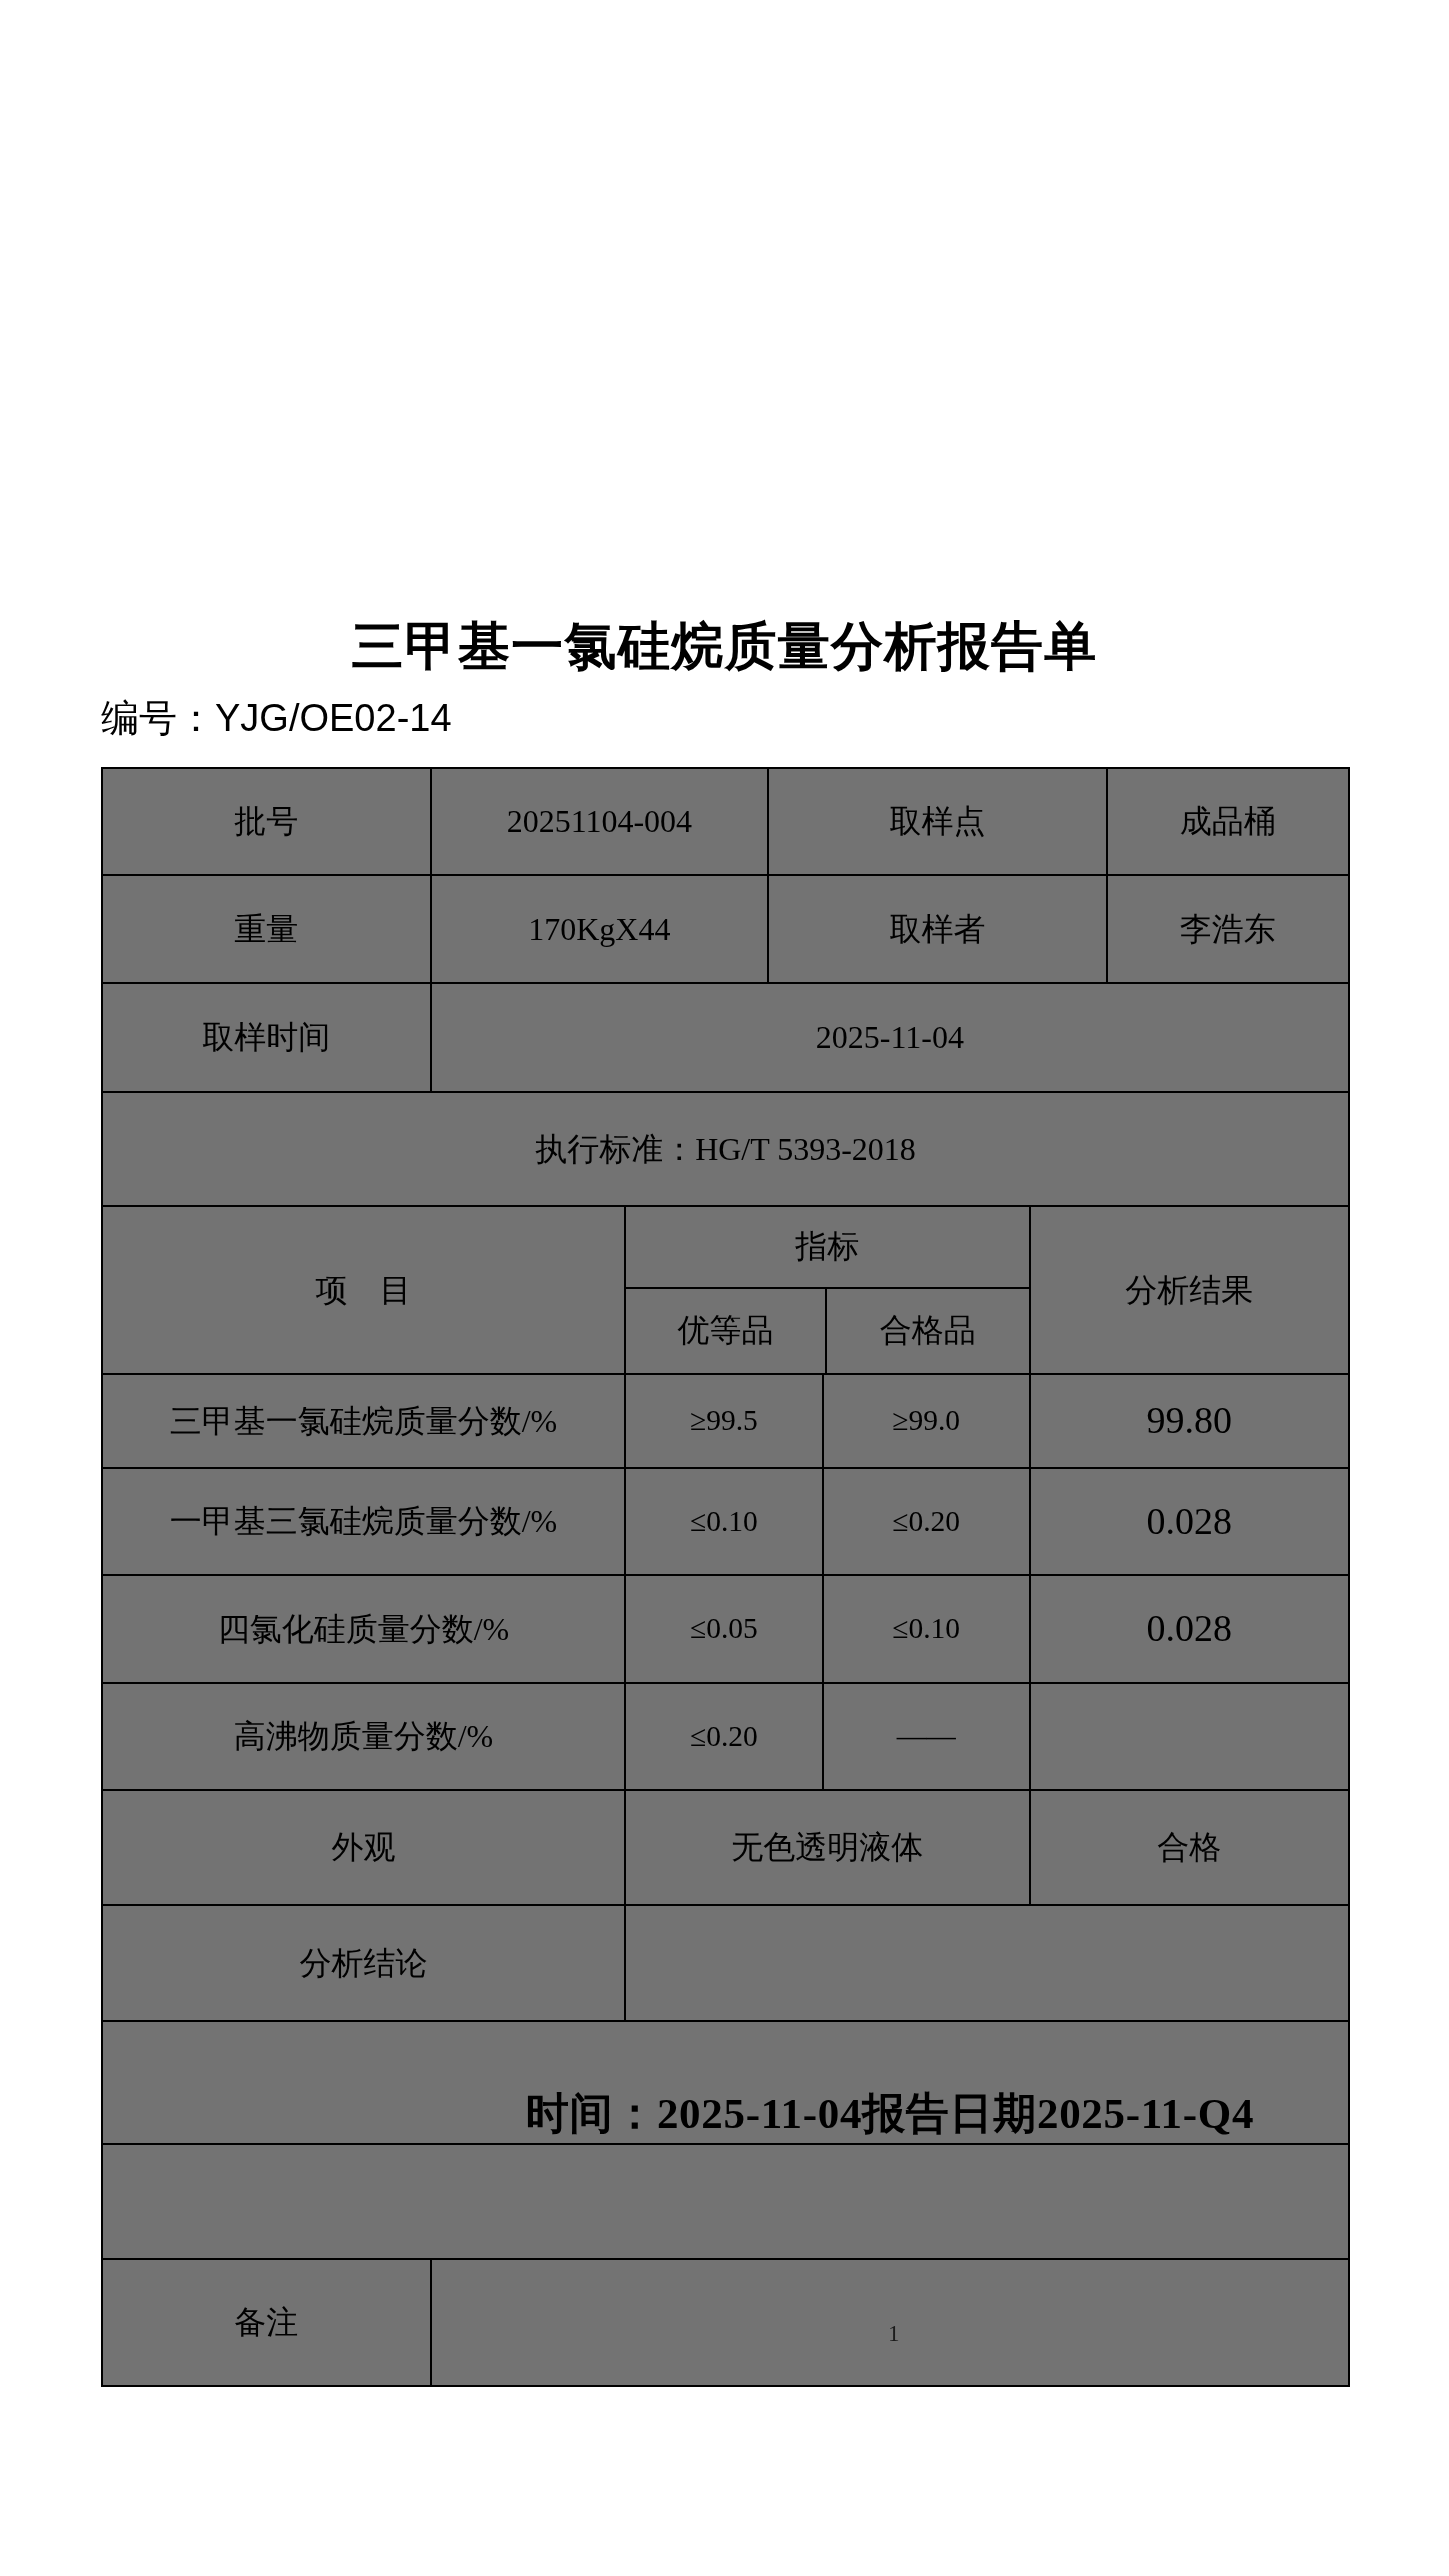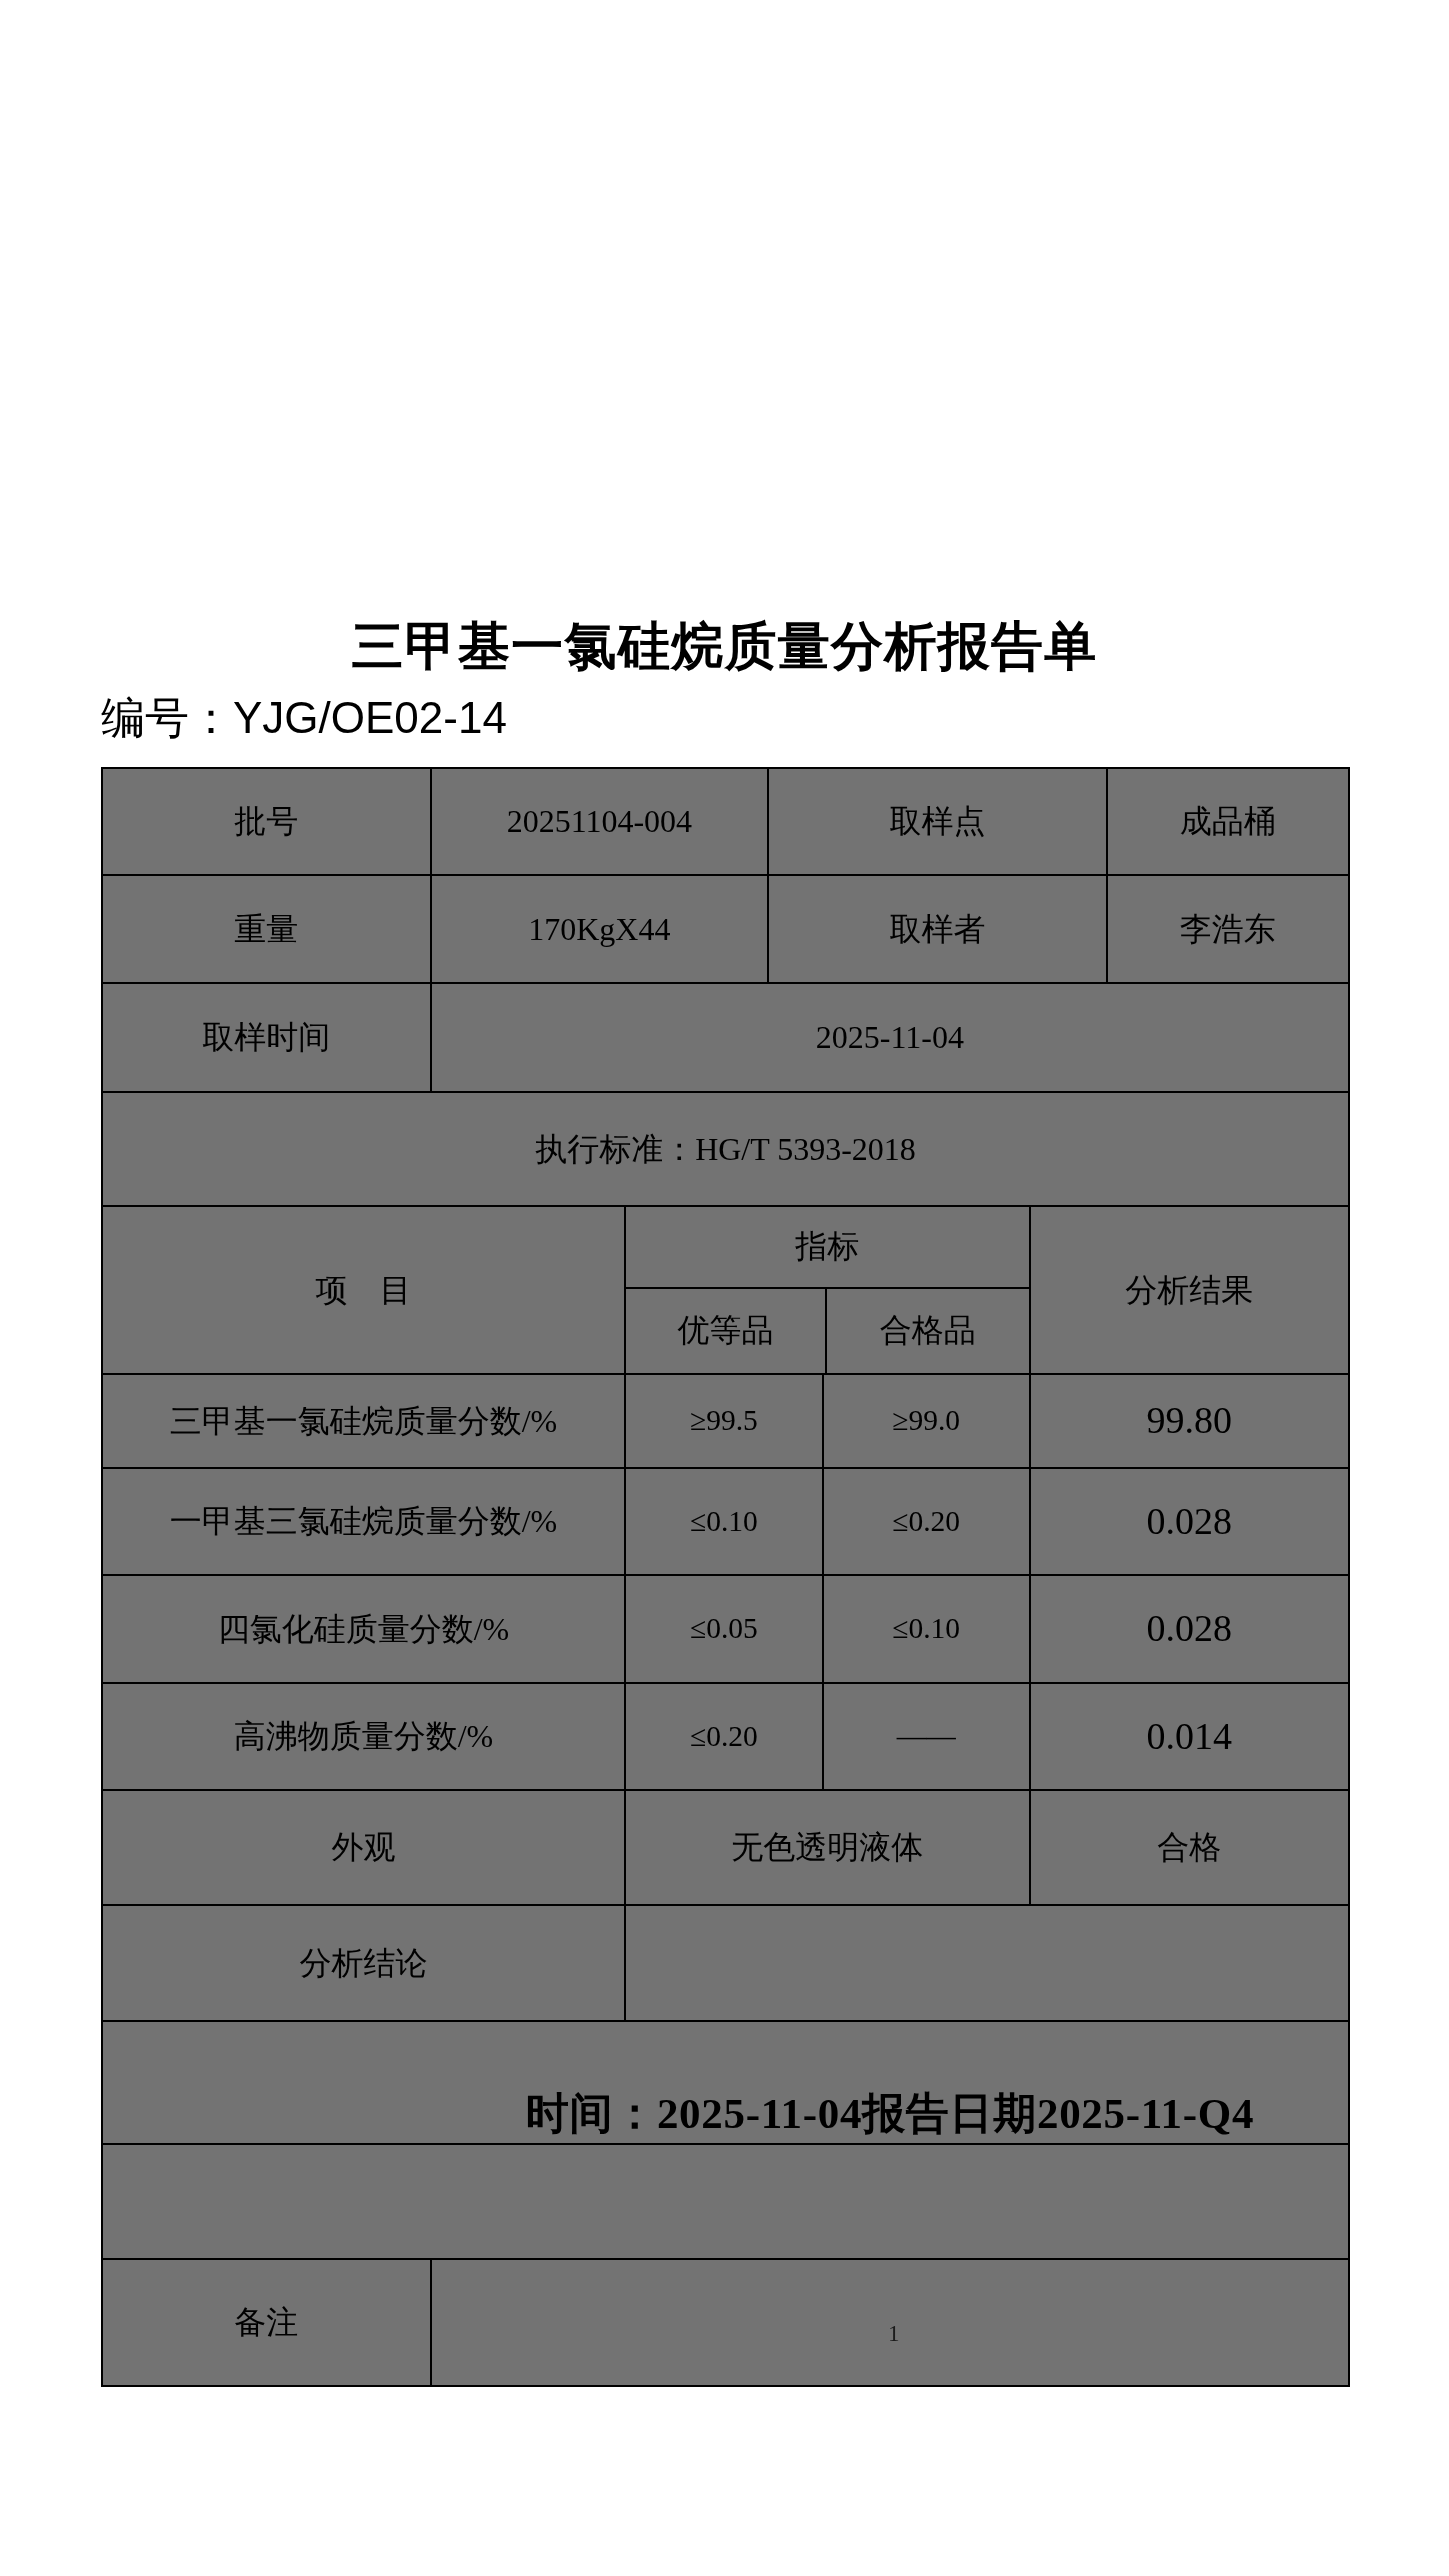--- a/index.html
+++ b/index.html
@@ -8,21 +8,21 @@
     font-family:"Liberation Serif","DejaVu Serif",serif;color:#000;
   }
   .title{
     position:absolute;top:617px;left:0;width:1449px;text-align:center;
     font-family:"Liberation Sans","DejaVu Sans",sans-serif;
     font-weight:700;font-size:52px;line-height:1.15;letter-spacing:1.3px;
   }
   .docno{
     position:absolute;top:698px;left:101px;
     font-family:"Liberation Sans","DejaVu Sans",sans-serif;
-    font-size:44px;line-height:40px;
+    font-size:38px;line-height:40px;
   }
   .frame{
     position:absolute;left:101px;top:767px;width:1249px;
     border:2.7px solid #000;box-sizing:border-box;background:#737373;
   }
   .row{display:flex;align-items:stretch;border-bottom:2.7px solid #000;box-sizing:border-box;}
   .row:last-child{border-bottom:none;gap:8px;}
   .cell{
     display:flex;align-items:center;justify-content:center;text-align:center;
     box-sizing:border-box;font-size:32px;line-height:1.2;
@@ -108,21 +108,20 @@
     <div class="cell b1 vr">四氯化硅质量分数/%</div>
     <div class="cell b2 vr spec">≤0.05</div>
     <div class="cell b3 vr spec">≤0.10</div>
     <div class="cell b4 result">0.028</div>
   </div>
 
   <div class="row" style="height:107px">
     <div class="cell b1 vr">高沸物质量分数/%</div>
     <div class="cell b2 vr spec">≤0.20</div>
     <div class="cell b3 vr spec">——</div>
-    <div class="cell b4 result">0.014</div>
   </div>
 
   <div class="row" style="height:115px">
     <div class="cell b1 vr">外观</div>
     <div class="cell bmid vr">无色透明液体</div>
     <div class="cell b4">合格</div>
   </div>
 
   <div class="row" style="height:116px">
     <div class="cell b1 vr">分析结论</div>

